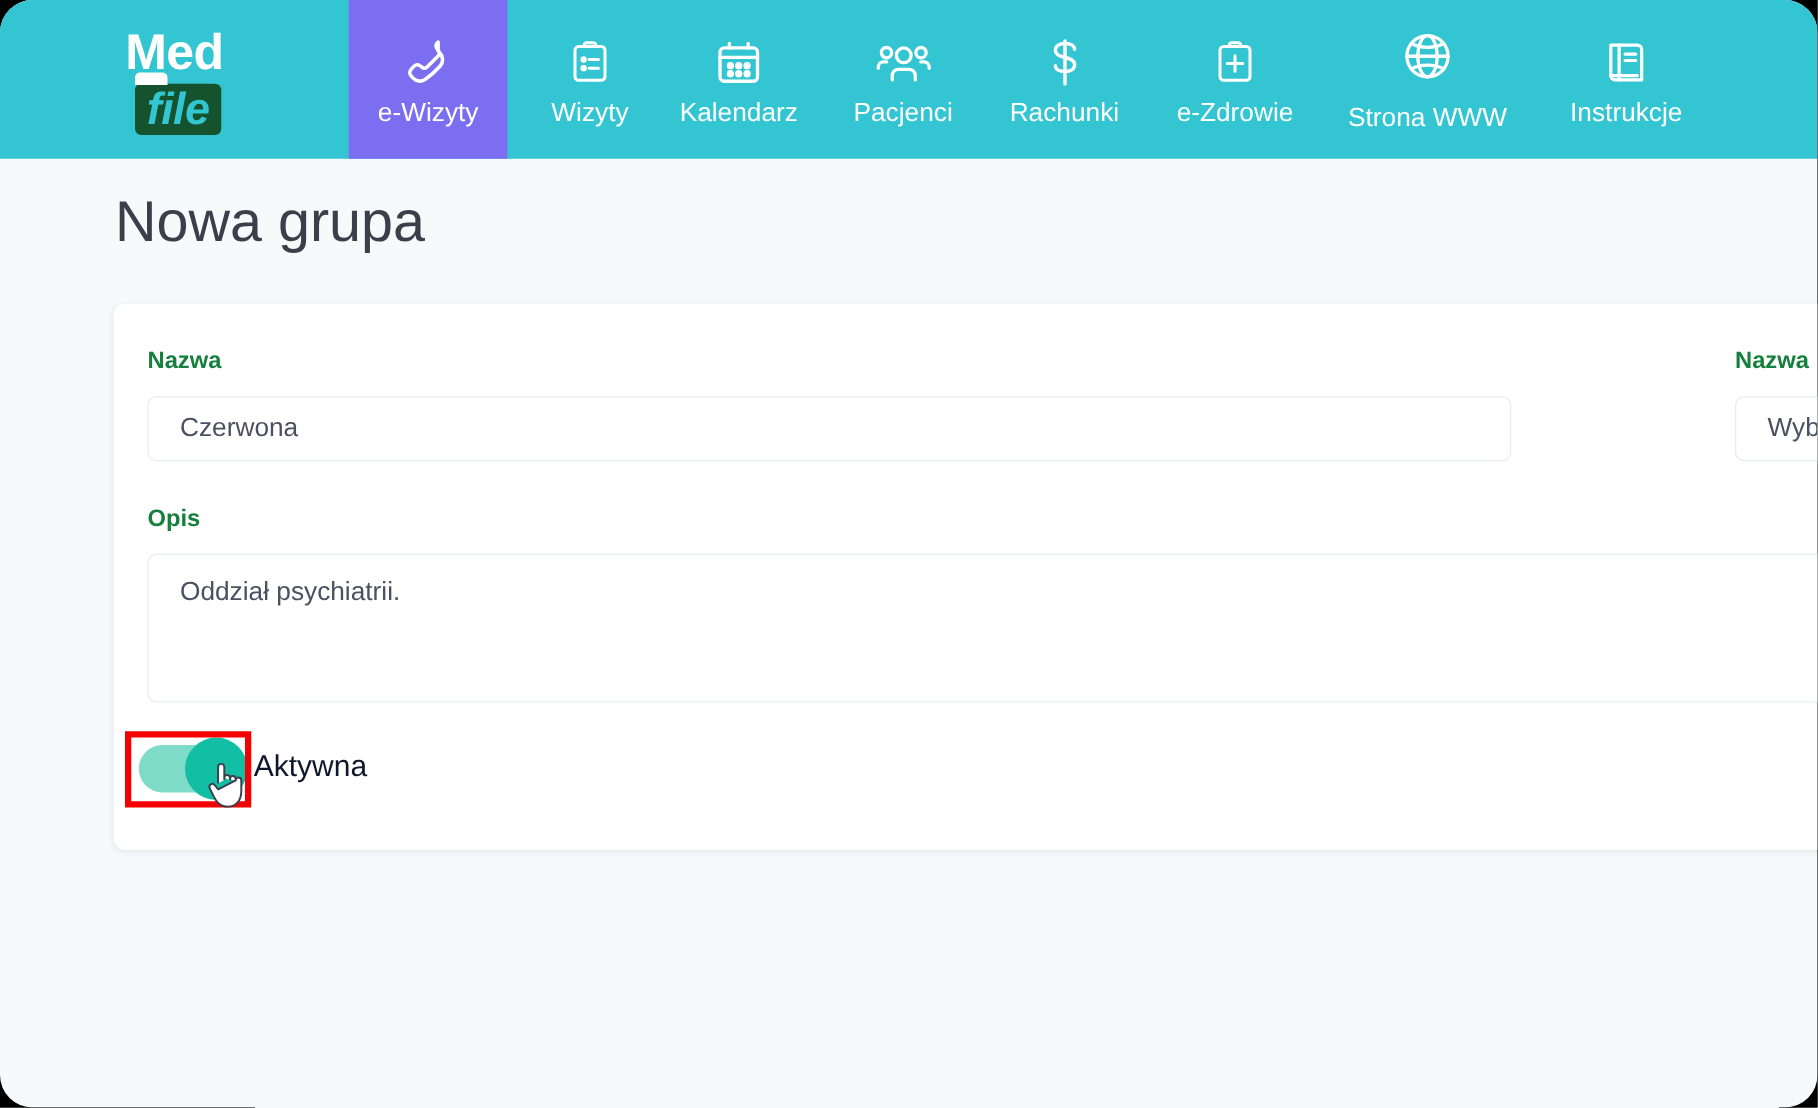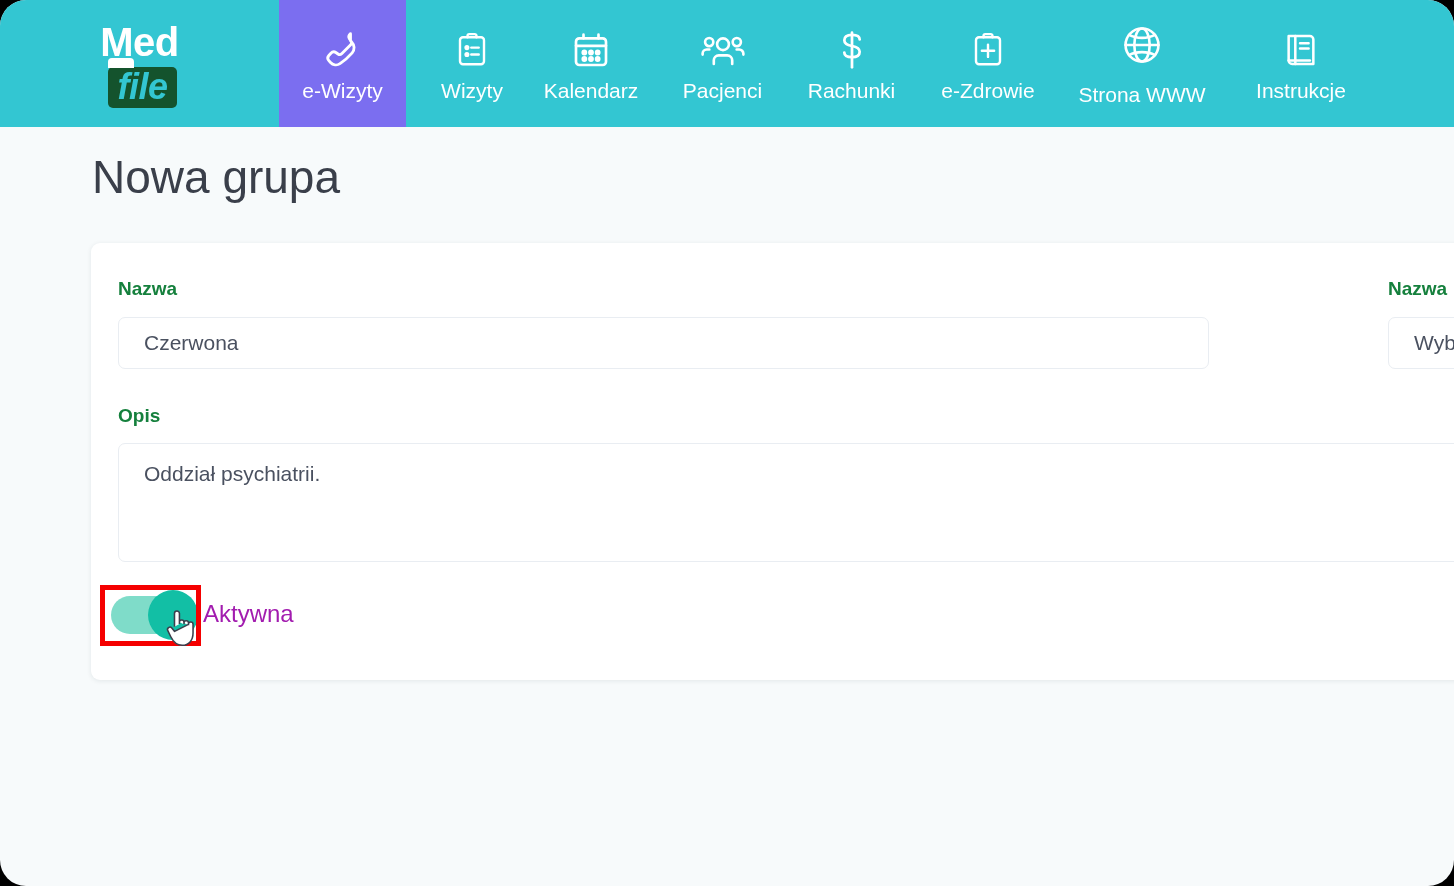--- a/index.html
+++ b/index.html
@@ -176,21 +176,21 @@
     width: 50px;
     height: 50px;
     border-radius: 50%;
     background: #12bfa5;
   }
   #toggle-label {
     position: absolute;
     left: 203px;
     top: 600px;
     font-size: 24px;
-    color: #a21caf;
+    color: #0f172a;
     white-space: nowrap;
   }
 
   
   #cursor {
     position: absolute;
     left: 163px;
     top: 608px;
     width: 34px;
     height: 44px;

